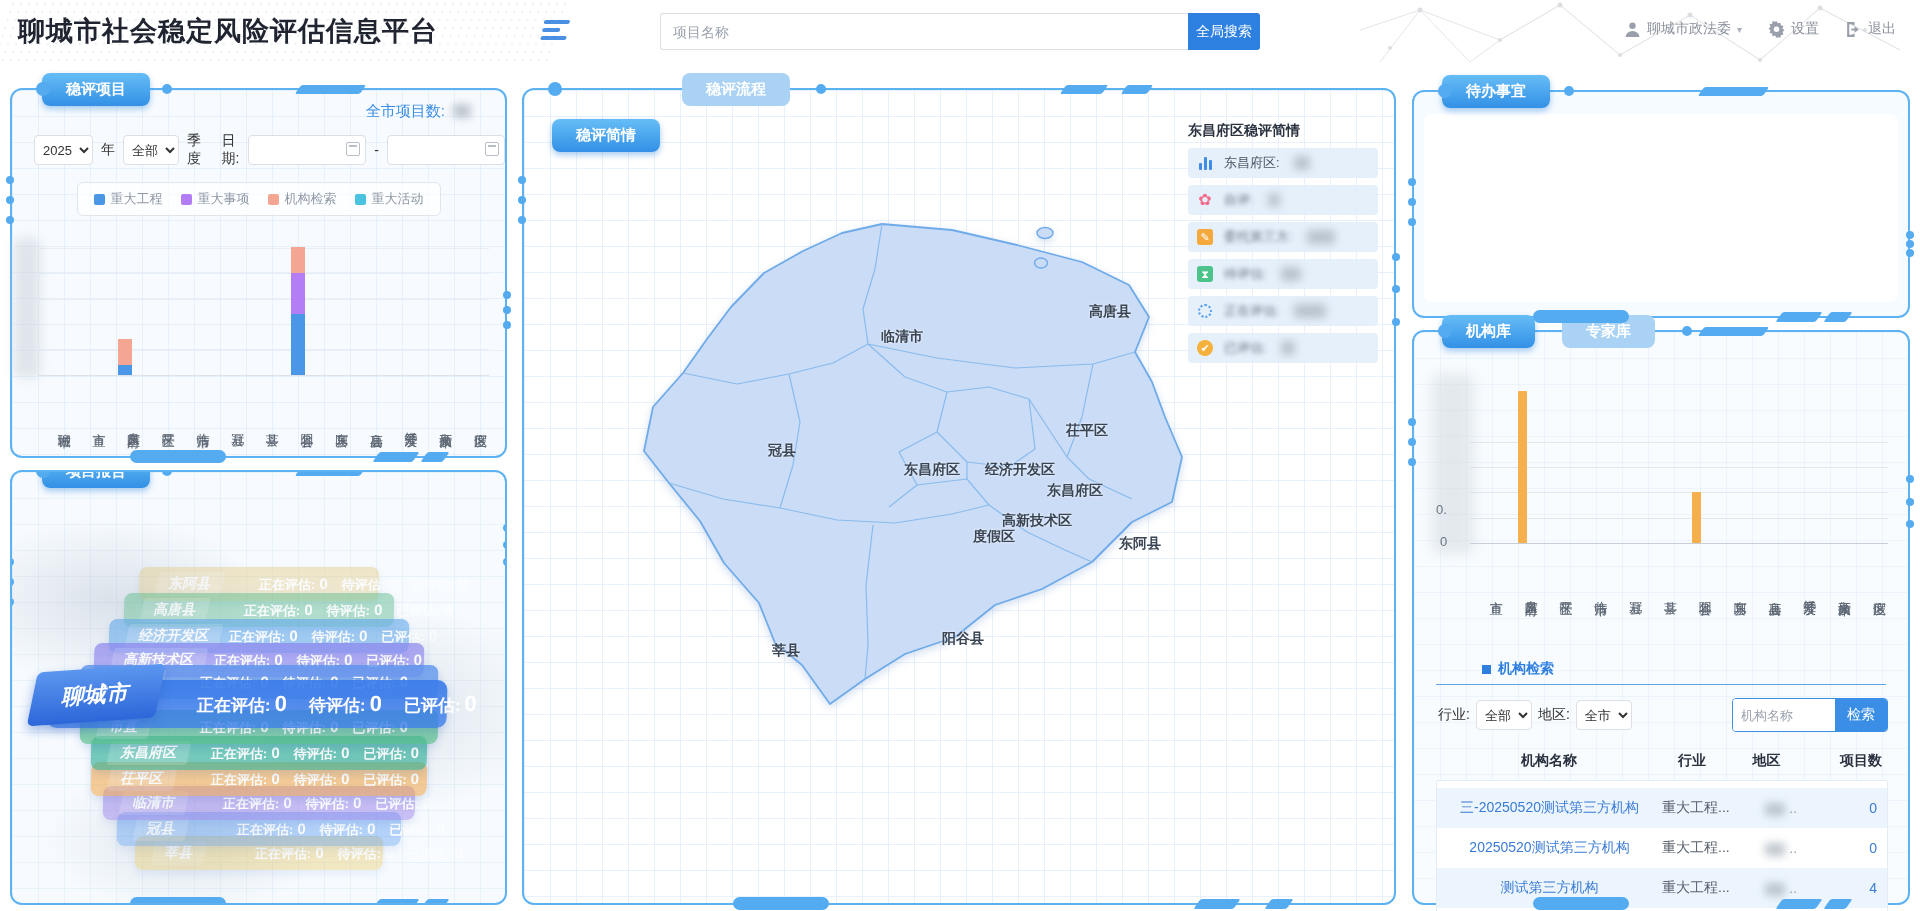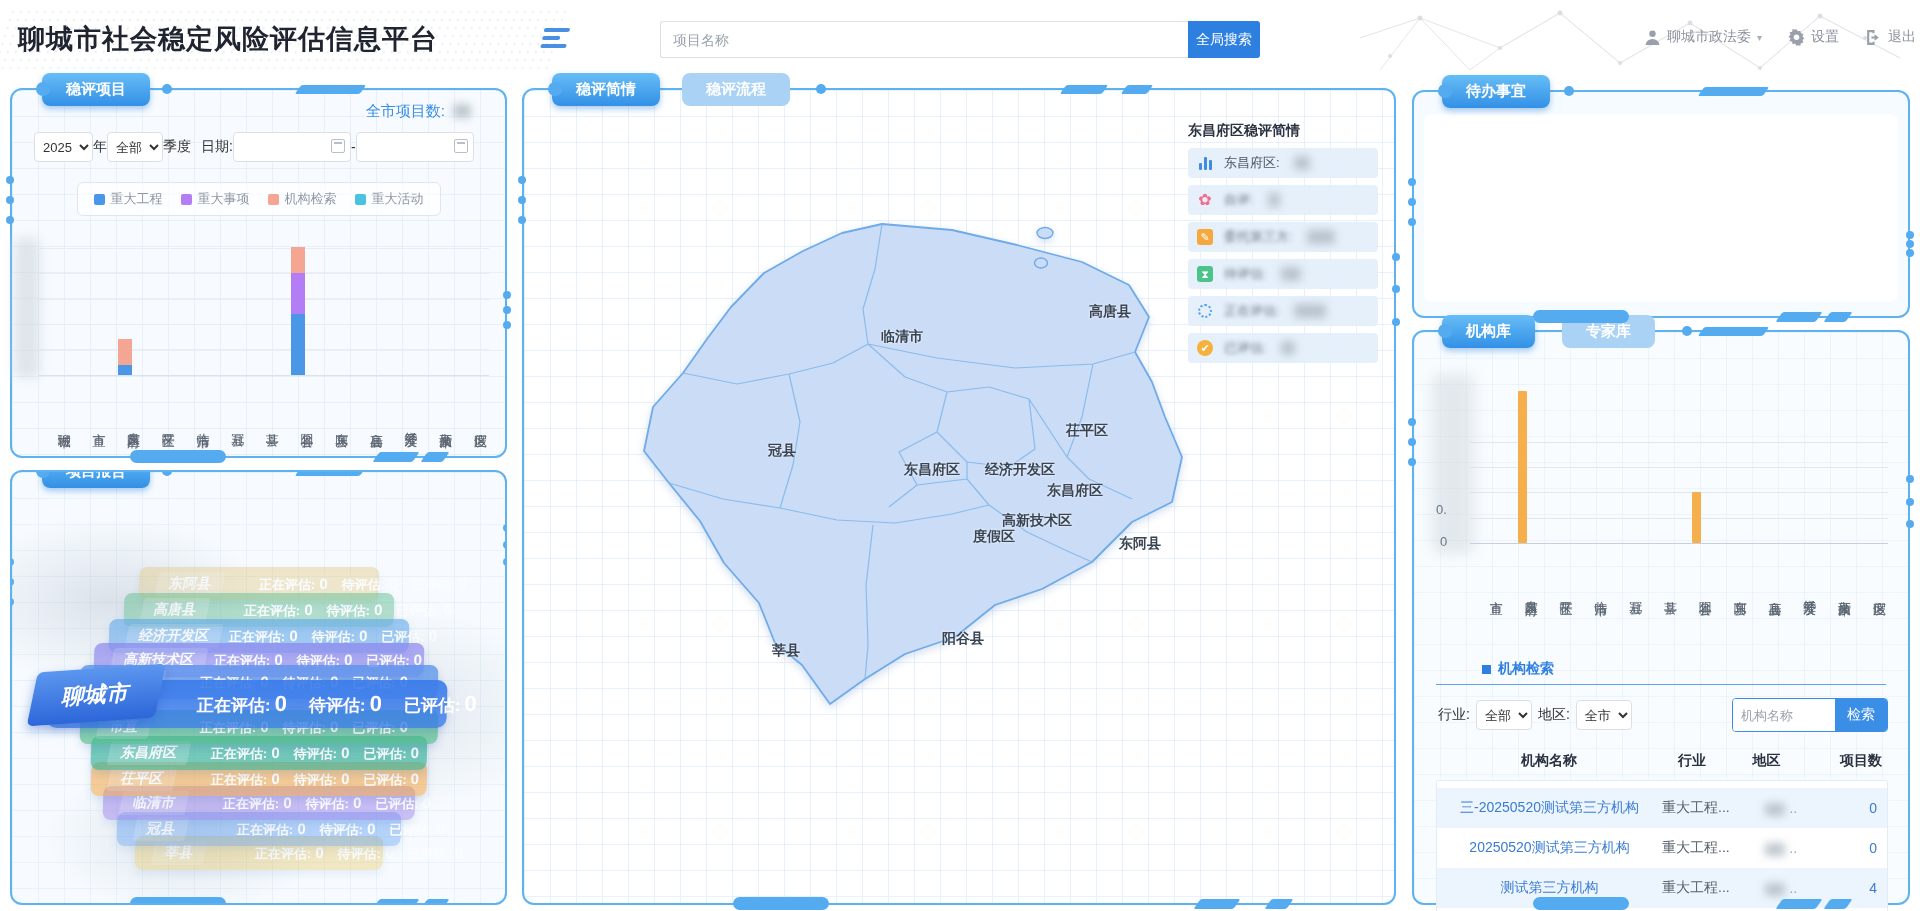--- a/index.html
+++ b/index.html
@@ -1,34 +1,34 @@
 <!DOCTYPE html>
 <html><head>
 <meta charset="utf-8">
 <style>
   * { margin:0; padding:0; box-sizing:border-box; }
   html,body { width:1920px; height:911px; overflow:hidden; background:#fff;
     font-family:"Liberation Sans","DejaVu Sans",sans-serif; }
 
   
-  .header { position:absolute; left:0; top:0; width:1920px; height:62px; background:#fff; z-index:50;margin-top:8px; }
+  .header { position:absolute; left:0; top:0; width:1920px; height:62px; background:#fff; z-index:50; }
   .header::before { content:""; position:absolute; left:0; top:0; width:560px; height:62px;
     background-image:radial-gradient(rgba(110,130,155,.22) 1.4px, transparent 1.5px);
     background-size:8px 8px; opacity:.5; transform:skewX(-18deg); }
   .net-decor { position:absolute; right:0; top:0; width:560px; height:62px; opacity:.5; }
   .app-title { position:absolute; left:18px; top:13px; font-size:27px; font-weight:bold; color:#1f2430; letter-spacing:1px; z-index:2;}
   .menu-icon { position:absolute; left:542px; top:20px; width:26px; height:22px; transform:skewX(-12deg); cursor:pointer; z-index:2;}
   .menu-icon i { display:block; height:4px; border-radius:2px; background:#4a90e2; margin-bottom:4px; }
   .menu-icon i:nth-child(2){ width:70%; }
   .search-wrap { position:absolute; left:660px; top:13px; display:flex; z-index:2;}
   .search-input { width:528px; height:37px; border:1px solid #dcdfe6; border-right:none; border-radius:3px 0 0 3px;
     padding:0 12px; font-size:14px; color:#333; outline:none; background:#fff;}
   .search-input::placeholder { color:#9aa2ad; }
   .search-btn { width:72px; height:37px; background:#2d7fe0; color:#fff; font-size:14px; border:none; border-radius:0 3px 3px 0; cursor:pointer;}
-  .header-right { position:absolute; right:4px; top:20px; display:flex; align-items:center; gap:26px; color:#8b919c; font-size:14px; z-index:2;}
+  .header-right { position:absolute; right:24px; top:20px; display:flex; align-items:center; gap:26px; color:#8b919c; font-size:14px; z-index:2;}
   .hr-item { display:flex; align-items:center; gap:6px; cursor:pointer; }
   .caret { font-size:10px; color:#aab0ba; }
 
   
   .panel { position:absolute; border:2px solid #5db2f2; border-radius:12px; background:#f7fbff;
     background-image:linear-gradient(rgba(210,228,247,.45) 1px, transparent 1px),
                      linear-gradient(90deg, rgba(210,228,247,.45) 1px, transparent 1px);
     background-size:26px 26px; }
   .panel-plain { background-image:none; }
   .badge { position:absolute; top:-17px; padding:7px 24px; font-size:15px; font-weight:bold; color:#fff;
@@ -38,21 +38,21 @@
   .deco.dot { border-radius:50%; }
   .deco.slash { transform:skewX(-35deg); border-radius:2px; }
   .deco.lens { border-radius:10px; }
   .blur-blob { display:inline-block; background:#aab4bd; filter:blur(4px); border-radius:3px; opacity:.75; }
   .half-blur { filter:blur(2px); opacity:.8; }
 
   
   #panelA { left:10px; top:88px; width:497px; height:370px; }
   .total-label { position:absolute; right:60px; top:12px; font-size:15px; color:#3a8ee6; }
   .total-blob { position:absolute; right:34px; top:14px; width:18px; height:14px; }
-  .filters { position:absolute; left:22px; top:42px; display:flex; align-items:center; gap:0; font-size:14px; color:#333; }
+  .filters { position:absolute; left:22px; top:42px; display:flex; align-items:center; gap:8px; font-size:14px; color:#333; }
   select { height:30px; border:1px solid #dcdfe6; border-radius:4px; background:#fff; color:#333; font-size:13px; padding:0 4px; outline:none;}
   .date-label { margin-left:10px; }
   .date-box { position:relative; }
   .date-input { width:118px; height:30px; border:1px solid #dcdfe6; border-radius:4px; padding:0 26px 0 8px; font-size:13px; outline:none; background:#fff;}
   .cal-icon { position:absolute; right:6px; top:7px; width:14px; height:14px; border:1.5px solid #b8bfc9; border-radius:2px; }
   .cal-icon::before { content:""; position:absolute; left:2px; top:2px; right:2px; height:2px; background:#b8bfc9; }
   .legend { position:absolute; left:50%; transform:translateX(-50%); top:92px; display:flex; gap:18px; border:1px solid #e1e5ec;
     border-radius:6px; padding:7px 16px; background:rgba(255,255,255,.7); white-space:nowrap;text-align:center;}
   .legend-item { display:flex; align-items:center; gap:6px; font-size:13px; color:#8f98a5; }
   .legend-dot { width:11px; height:11px; border-radius:2px; }
@@ -460,21 +460,21 @@
     <div class="deco dot" style="left: -6px; top: 126px; width: 8px; height: 8px;"></div>
     <div class="deco dot" style="right: -6px; top: 12%; width: 8px; height: 8px;"></div>
     <div class="deco dot" style="right: -6px; top: 16%; width: 8px; height: 8px;"></div>
     <div class="deco dot" style="right: -6px; top: 20%; width: 8px; height: 8px;"></div>
     <div class="deco lens" style="left: 24%; bottom: -7px; width: 96px; height: 13px;"></div>
     <div class="deco slash" style="right: 18%; bottom: -6px; width: 40px; height: 10px;"></div>
     <div class="deco slash" style="right: 12%; bottom: -6px; width: 22px; height: 10px;"></div>
   </div>
 
 <div class="panel panel-plain" id="panelMap">
-  <div class="badge" style="left:28px;">稳评简情</div>
+  <div class="badge" style="left:28px;margin-top:46px;">稳评简情</div>
   <div class="badge inactive" style="left:158px;">稳评流程</div>
 
   <svg class="map-svg" width="560" height="510" viewBox="0 0 560 510">
     <g>
       <path fill="#cbdcf7" stroke="#6fabe9" stroke-width="1.8" stroke-linejoin="round" d="M245,7 L315,13 L380,28 L445,45 L492,68 L512,100 L498,135 L515,165 L528,200 L545,240 L535,285 L495,305
            L455,345 L405,372 L358,388 L318,420 L268,437 L228,462 L193,487 L165,448 L138,426 L122,386 L87,346
            L63,304 L32,266 L7,234 L16,190 L46,156 L70,122 L94,90 L127,56 L166,34 L205,16 Z"></path>
       <path fill="none" stroke="#85b9ec" stroke-width="1.2" stroke-linejoin="round" opacity="0.95" d="M245,7 L238,52 L226,92 L231,127
            M231,127 L300,141 L378,151 L456,147 L498,135
            M46,156 L100,167 L152,157 L196,146 L231,127

